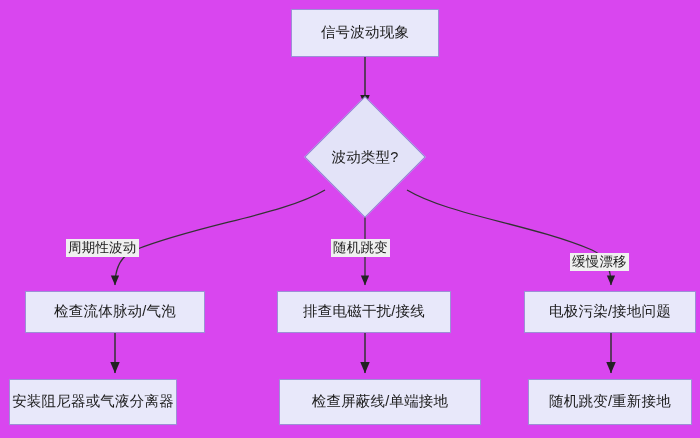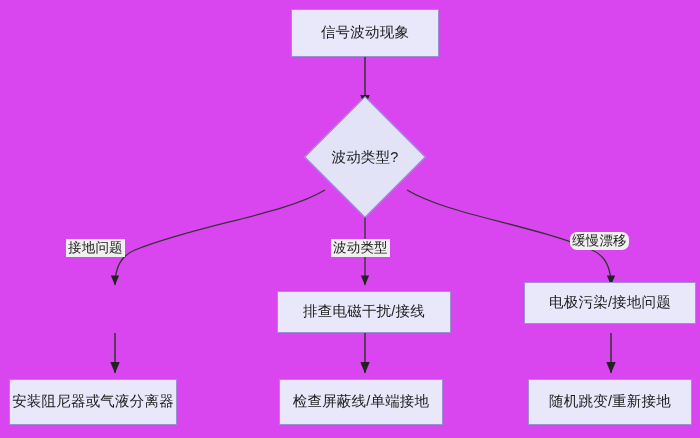--- a/index.html
+++ b/index.html
@@ -115,40 +115,43 @@
 
   <div class="node" style="left:291px; top:9px; width:148px; height:48px;">
     <span class="node-label">信号波动现象</span>
   </div>
 
   <div class="diamond-wrap" style="left:304px; top:96px; width:122px; height:122px;text-align:center;">
     <div class="diamond-shape" style="width:86px; height:86px; left:18px; top:18px;"></div>
     <div class="diamond-text">波动类型?</div>
   </div>
 
-  <div class="edge-label" style="left:66px; top:239px;">接地问题</div>
+  <div class="edge-label" style="left:66px; top:239px;">周期性波动</div>
 
-  <div class="edge-label" style="left:331px; top:239px;">波动类型</div>
+  <div class="edge-label" style="left:331px; top:239px;">随机跳变</div>
 
-  <div class="edge-label" style="left:570px; top:232px;border-radius:7px;">缓慢漂移</div>
+  <div class="edge-label" style="left:570px; top:253px;">缓慢漂移</div>
 
+  <div class="node" style="left:25px; top:291px; width:180px; height:42px;">
+    <span class="node-label">检查流体脉动/气泡</span>
+  </div>
 
   <div class="node" style="left:277px; top:291px; width:174px; height:42px;">
     <span class="node-label">排查电磁干扰/接线</span>
   </div>
 
-  <div class="node" style="left:524px; top:282px; width:172px; height:42px;">
+  <div class="node" style="left:524px; top:291px; width:172px; height:42px;">
     <span class="node-label">电极污染/接地问题</span>
   </div>
 
   <div class="node" style="left:9px; top:379px; width:168px; height:46px;">
     <span class="node-label">安装阻尼器或气液分离器</span>
   </div>
 
-  <div class="node" style="left:279px; top:379px; width:164px; height:46px;">
+  <div class="node" style="left:279px; top:379px; width:202px; height:46px;">
     <span class="node-label">检查屏蔽线/单端接地</span>
   </div>
 
   <div class="node" style="left:528px; top:379px; width:164px; height:46px;">
     <span class="node-label">随机跳变/重新接地</span>
   </div>
 
 </div>
 
 </body></html>

